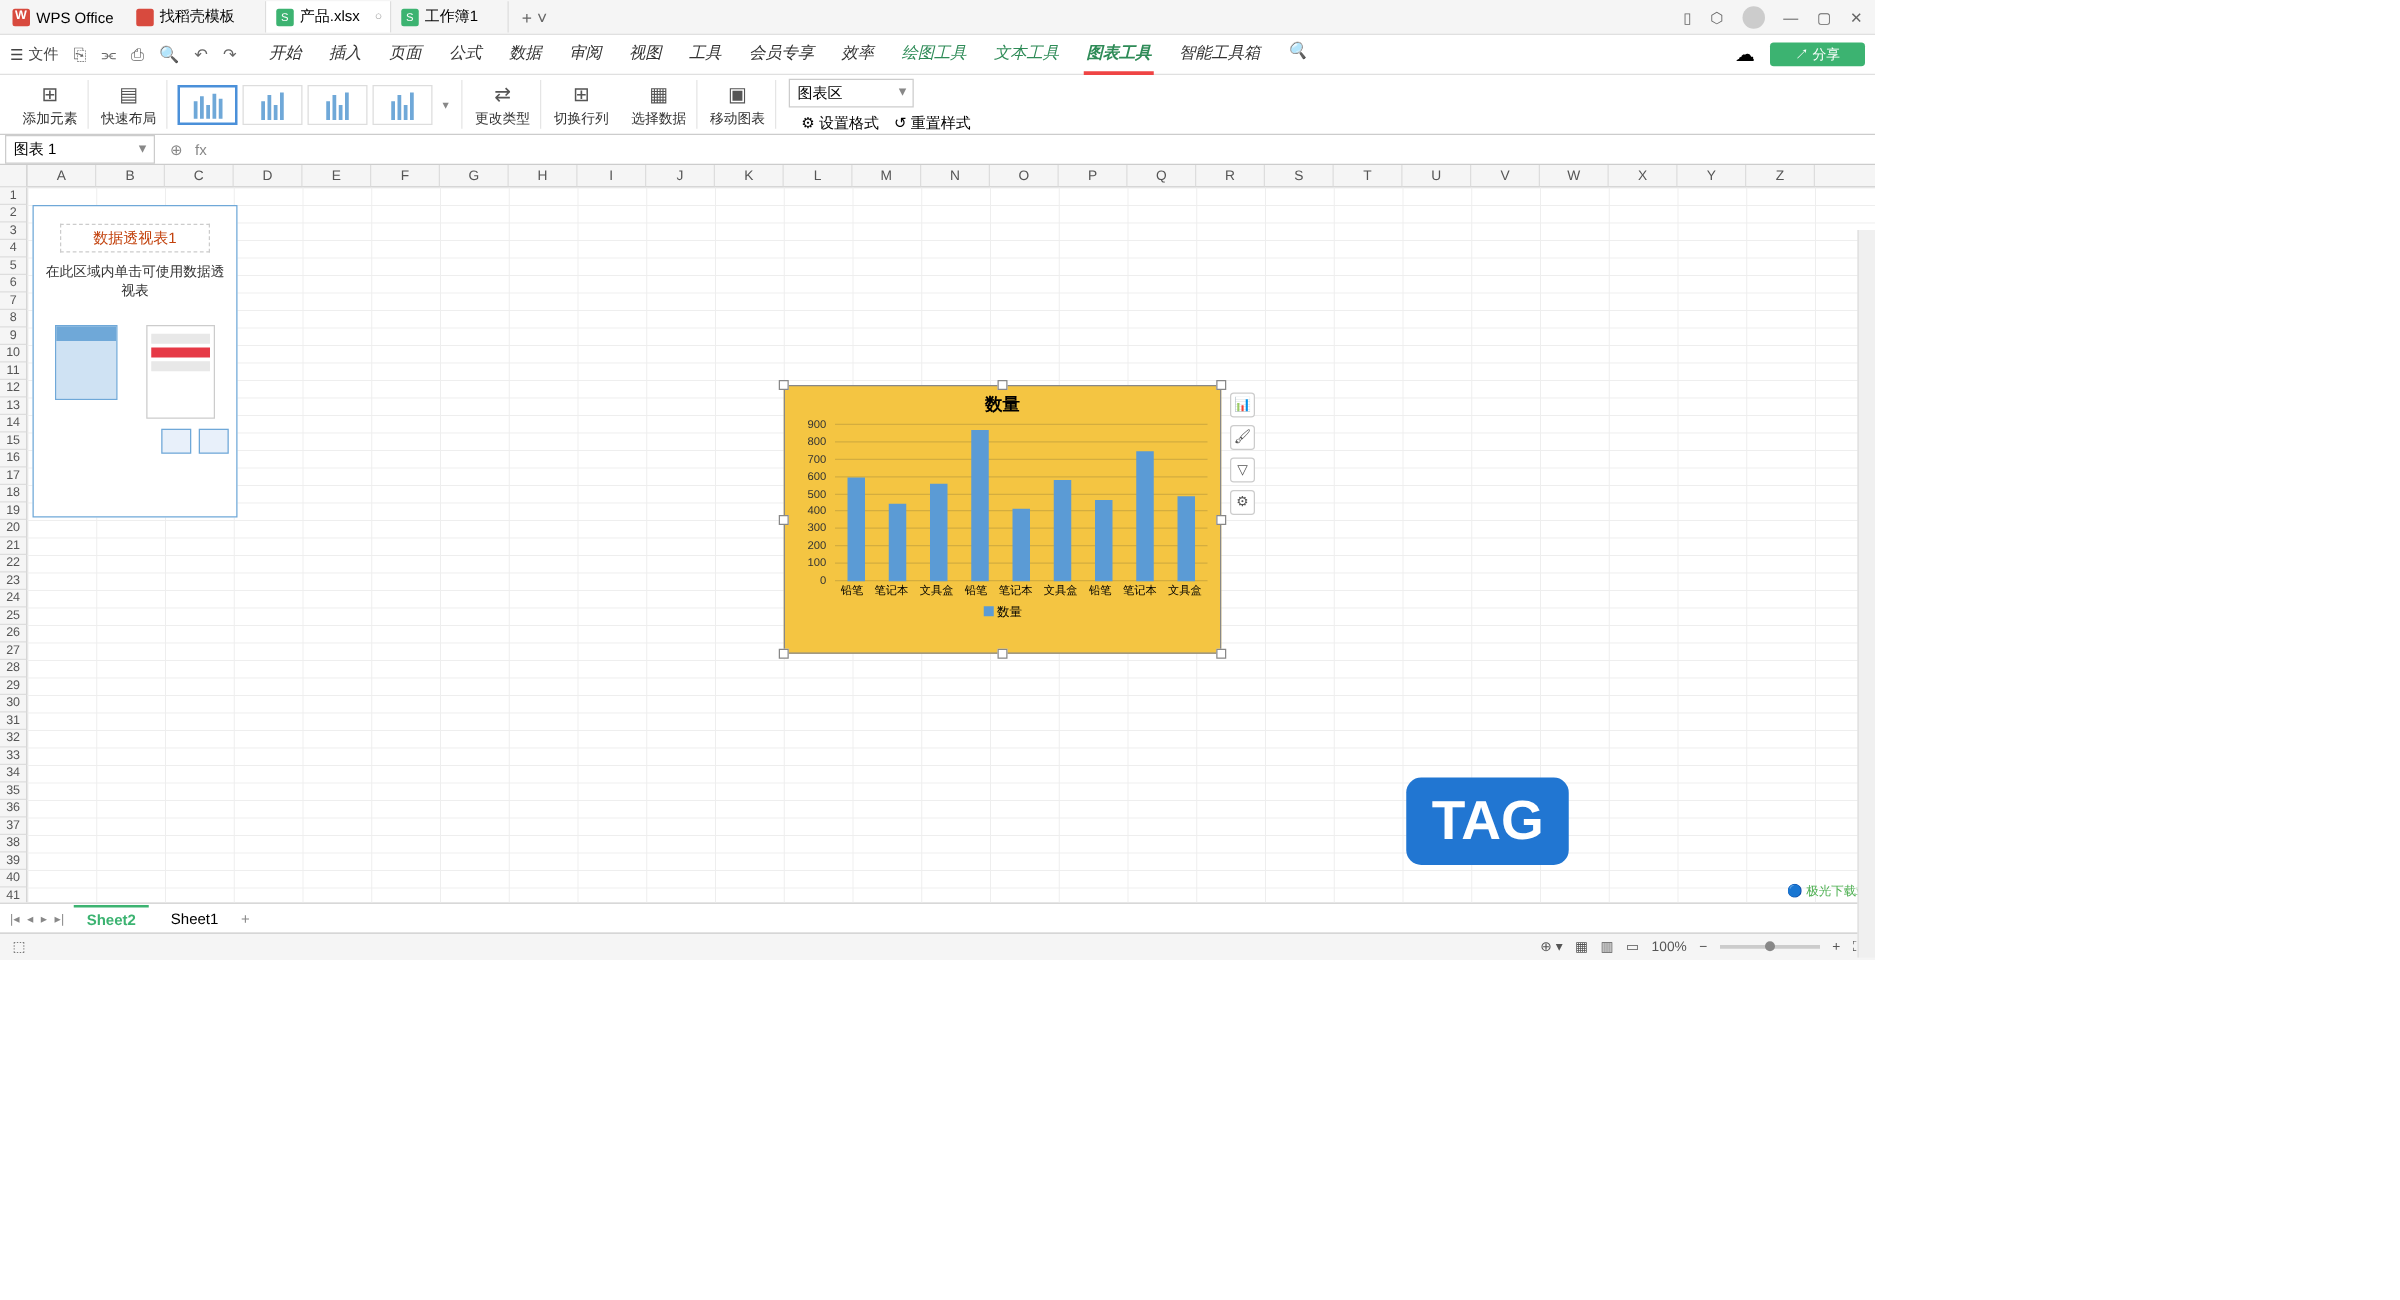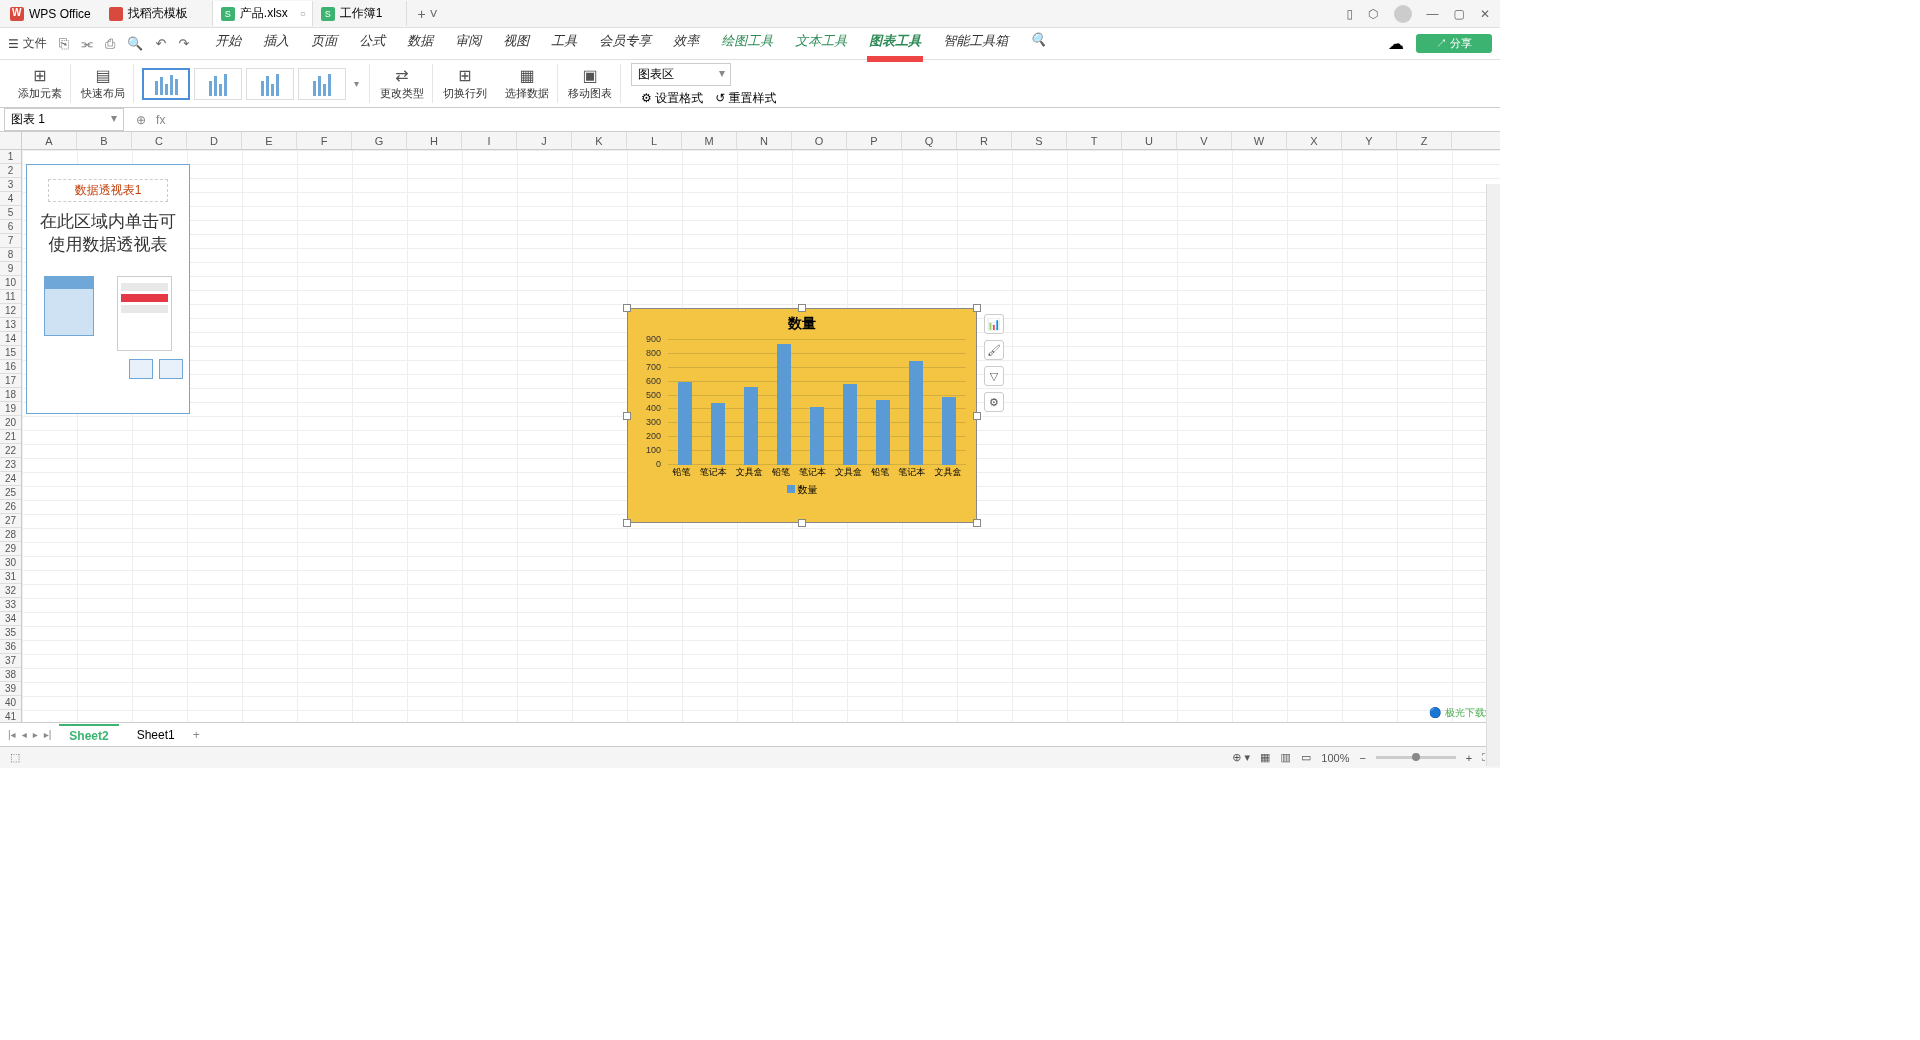--- a/index.html
+++ b/index.html
@@ -21,21 +21,21 @@
 .avatar-icon { width: 18px; height: 18px; background: #ccc; border-radius: 50%; }
 
 
 .menu-bar { height: 32px; display: flex; align-items: center; padding: 0 8px; border-bottom: 1px solid #e0e0e0; gap: 4px; }
 .menu-left { display: flex; align-items: center; gap: 12px; font-size: 12px; color: #444; }
 .file-menu { display: flex; align-items: center; gap: 4px; }
 .qat-icon { font-size: 13px; color: #666; }
 .menu-tabs { display: flex; gap: 18px; margin-left: 20px; font-size: 13px; color: #333; font-style: italic; }
 .menu-tab { padding: 6px 2px; cursor: pointer; }
 .menu-tab.tool { color: #2e8b57; }
-.menu-tab.active { color: #2e8b57; border-bottom: 6px solid #ef4444; font-weight: bold; }
+.menu-tab.active { color: #2e8b57; border-bottom: 3px solid #ef4444; font-weight: bold; }
 .menu-right { margin-left: auto; display: flex; align-items: center; gap: 12px; }
 .share-btn { background: #3cb371; color: #fff; padding: 2px 20px; border-radius: 3px; font-size: 11px; }
 
 
 .ribbon { height: 48px; display: flex; align-items: center; padding: 4px 10px; border-bottom: 1px solid #ccc; gap: 2px; }
 .ribbon-group { display: flex; flex-direction: column; align-items: center; padding: 0 8px; border-right: 1px solid #e5e5e5; height: 100%; justify-content: center; }
 .ribbon-group.no-border { border-right: none; }
 .rib-icon { font-size: 16px; color: #555; }
 .rib-label { font-size: 11px; color: #333; margin-top: 1px; text-align: right; }
 .chart-styles { display: flex; gap: 4px; padding: 0 6px; border-right: 1px solid #e5e5e5; height: 100%; align-items: center; }
@@ -57,21 +57,21 @@
 .corner { width: 22px; border-right: 1px solid #ccc; background: #f5f5f5; }
 .col-h { width: 55px; text-align: center; font-size: 11px; color: #555; border-right: 1px solid #ddd; line-height: 18px; }
 .grid-body { display: flex; height: 572px; position: relative; }
 .row-headers { width: 22px; background: #f5f5f5; border-right: 1px solid #ccc; }
 .row-h { height: 14px; text-align: center; font-size: 10px; color: #555; border-bottom: 1px solid #ddd; line-height: 14px; }
 .cells { flex: 1; position: relative; background-image: linear-gradient(#eee 1px, transparent 1px), linear-gradient(90deg, #eee 1px, transparent 1px); background-size: 55px 14px; }
 
 
 .pivot-box { position: absolute; left: 4px; top: 14px; width: 164px; height: 250px; border: 1px solid #6fa8d8; background: #fff; padding: 6px; text-align: center; font-size: 12px; }
 .pivot-title { color: #c2410c; border: 1px dashed #ccc; padding: 2px; margin: 8px 15px; }
-.pivot-text { font-size: 17px; color: #333; margin-top: 6px; }
+.pivot-text { font-size: 11px; color: #333; margin-top: 6px; }
 .pivot-img { margin-top: 20px; display: flex; justify-content: space-around; }
 .pivot-tbl { width: 50px; height: 60px; background: linear-gradient(#6fa8d8 12px, #cfe2f3 12px); border: 1px solid #6fa8d8; }
 .pivot-filter { width: 55px; height: 75px; background: #fff; border: 1px solid #ccc; padding: 3px; }
 .pivot-filter div { height: 8px; background: #e8e8e8; margin: 3px 0; }
 
 
 .chart-obj { position: absolute; left: 605px; top: 158px; width: 350px; height: 215px; background: #f4c542; border: 1px solid #888; }
 .chart-handle { width: 8px; height: 8px; background: #fff; border: 1px solid #888; position: absolute; }
 .ch-tl { left: -5px; top: -5px; } .ch-tm { left: 50%; top: -5px; margin-left: -4px; } .ch-tr { right: -5px; top: -5px; }
 .ch-ml { left: -5px; top: 50%; margin-top: -4px; } .ch-mr { right: -5px; top: 50%; margin-top: -4px; }
@@ -413,20 +413,21 @@
 
         <div class="chart-side-btns">
           <div class="side-btn">📊</div>
           <div class="side-btn">🖌</div>
           <div class="side-btn">▽</div>
           <div class="side-btn">⚙</div>
         </div>
       </div>
 
       <div class="watermark">
+        <div class="wm-tag">TAG</div>
       </div>
       <div class="wm-corner">🔵 <span>极光下载站</span></div>
     </div>
   </div>
 </div>
 
 <div class="v-scroll"></div>
 
 <div class="sheet-bar">
   <div class="sheet-nav">

